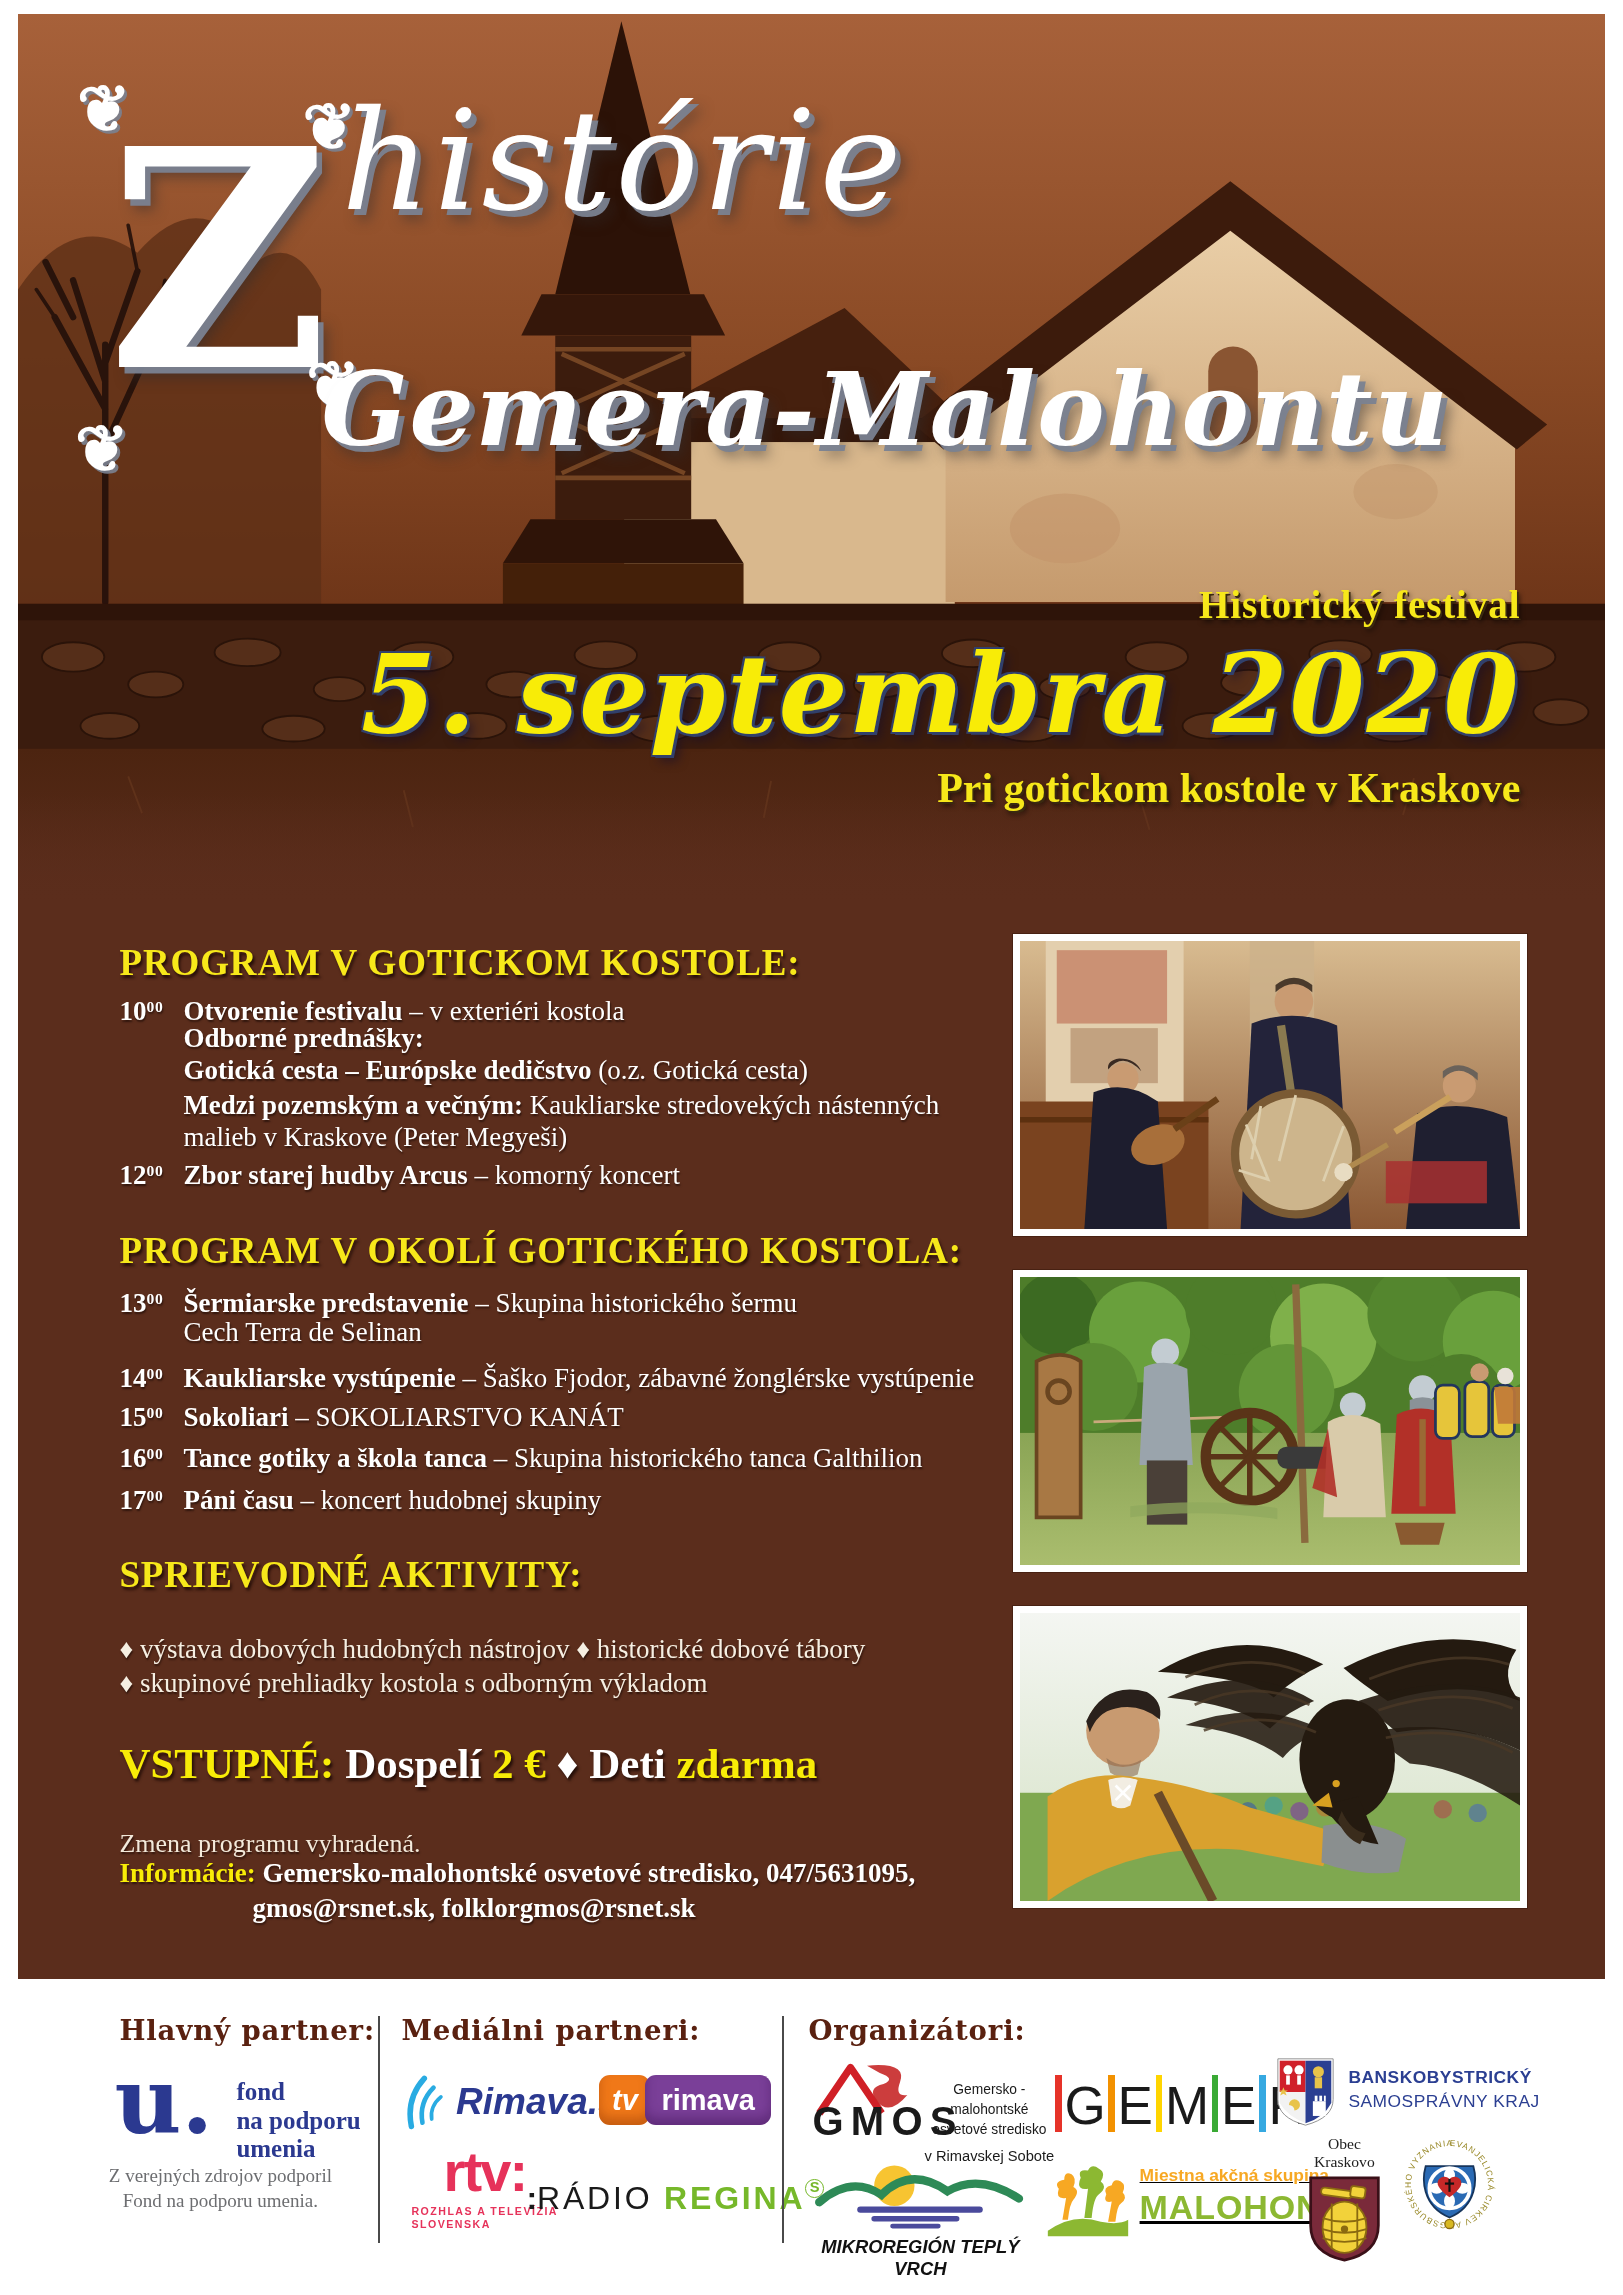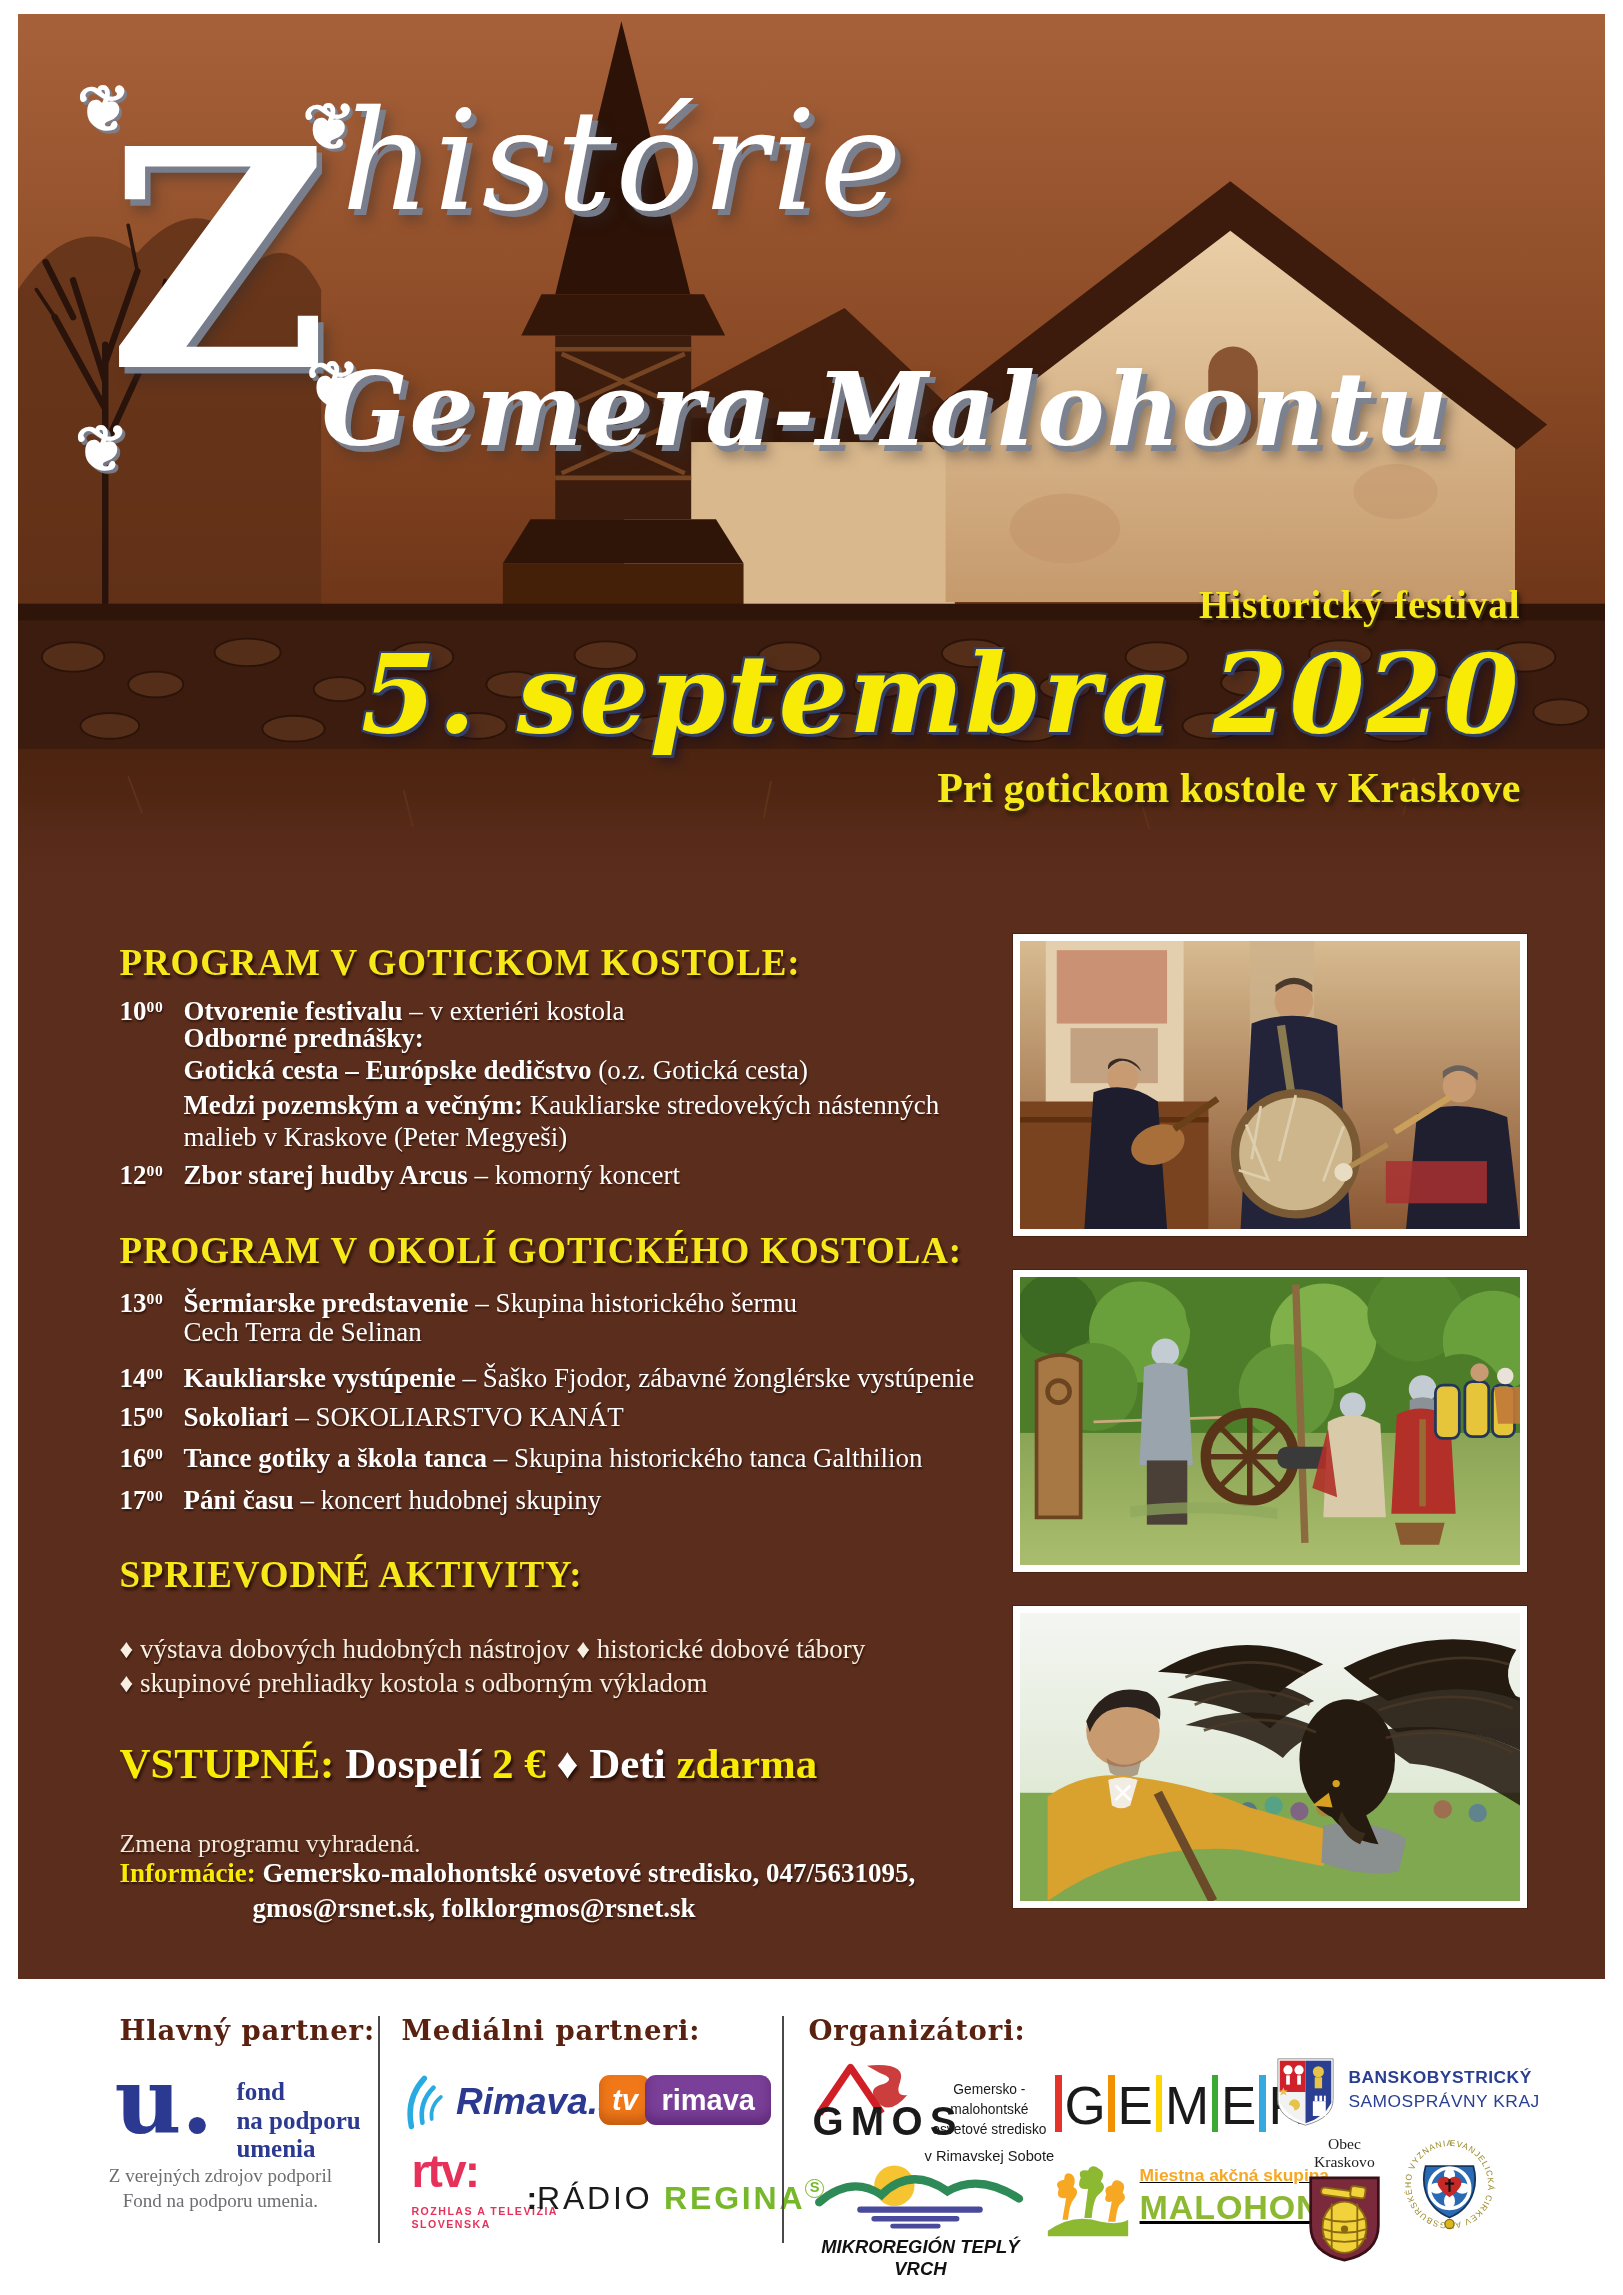--- a/index.html
+++ b/index.html
@@ -67,21 +67,21 @@
   .ulogo-cap{position:absolute;left:87px;top:184px;width:230px;text-align:center;color:#6d6e71;font-size:19px;line-height:25px;}
   .rimava{position:absolute;left:386px;top:92px;display:flex;align-items:center;}
   .rimava-text{font-family:"Liberation Sans",sans-serif;font-style:italic;font-weight:bold;font-size:37px;color:#2b3990;margin-left:3.7px;}
   .tvrimava{position:absolute;left:581px;top:96px;display:flex;align-items:center;font-family:"Liberation Sans",sans-serif;}
   .tv-badge{width:51px;height:50px;background:#f07818;border-radius:11px;color:#fff;font-weight:bold;font-size:29px;
             font-style:italic;display:flex;align-items:center;justify-content:center;box-shadow:inset 0 -7.3px 11px rgba(120,40,0,.35);}
   .tv-name{height:50px;background:#7a3f98;border-radius:11px;color:#fff;font-weight:bold;font-size:29px;
            display:flex;align-items:center;justify-content:center;padding:0 16.5px;margin-left:-5.5px;
            box-shadow:inset 0 -7.3px 11px rgba(50,10,70,.35);}
   .rtvs{position:absolute;left:393px;top:163px;font-family:"Liberation Sans",sans-serif;color:#e6325a;}
-  .rtvs-word{font-weight:bold;font-size:46px;line-height:59px;letter-spacing:-1.8px;}
+  .rtvs-word{font-weight:bold;font-size:56px;line-height:59px;letter-spacing:-1.8px;margin-left:32px;}
   .rtvs-cap{font-size:10.6px;font-weight:bold;letter-spacing:1.5px;line-height:13px;margin-top:3.7px;}
   .regina{position:absolute;left:508px;top:200px;font-family:"Liberation Sans",sans-serif;font-size:32px;white-space:nowrap;}
   .regina .pre{color:#1a1a1a;font-weight:bold;} .regina .rad{color:#1a1a1a;letter-spacing:2.8px;}
   .regina .reg{color:#76b82a;font-weight:bold;letter-spacing:2.8px;}
   .regina .mk{color:#76b82a;font-size:14.7px;vertical-align:16.5px;border:1.8px solid #76b82a;border-radius:50%;
               width:16.5px;height:16.5px;display:inline-block;text-align:center;line-height:15.6px;font-weight:bold;}
   .gmos{position:absolute;left:794px;top:81px;width:220px;height:92px;}
   .gmos-word{position:absolute;left:0;top:39px;font-family:"Liberation Sans",sans-serif;font-weight:bold;
              font-size:40px;color:#1a1a1a;letter-spacing:7.3px;}
   .gmos-cap{position:absolute;left:108px;top:20px;width:138px;text-align:center;color:#1a1a1a;

